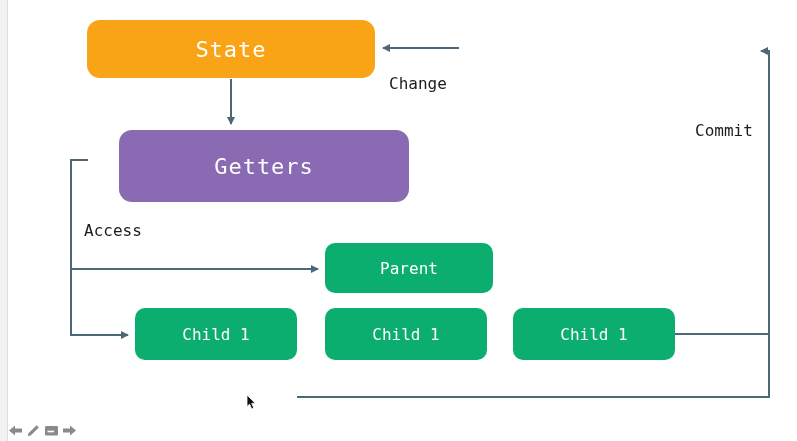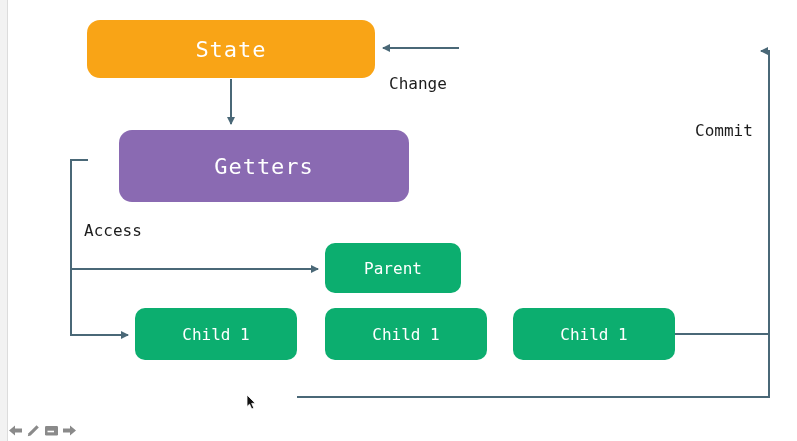--- a/index.html
+++ b/index.html
@@ -65,21 +65,21 @@
 
   <div class="node big orange" style="left:87px;top:20px;width:288px;height:58px;">
     <span>State</span>
   </div>
 
 
   <div class="node big purple" style="left:87px;top:130px;width:290px;height:72px;margin-left:32px;">
     <span>Getters</span>
   </div>
 
-  <div class="node small green" style="left:325px;top:243px;width:136px;height:50px;">
+  <div class="node small green" style="left:325px;top:243px;width:168px;height:50px;">
     <span>Parent</span>
   </div>
 
   <div class="node small green" style="left:135px;top:308px;width:162px;height:52px;">
     <span>Child 1</span>
   </div>
 
   <div class="node small green" style="left:325px;top:308px;width:162px;height:52px;">
     <span>Child 1</span>
   </div>

